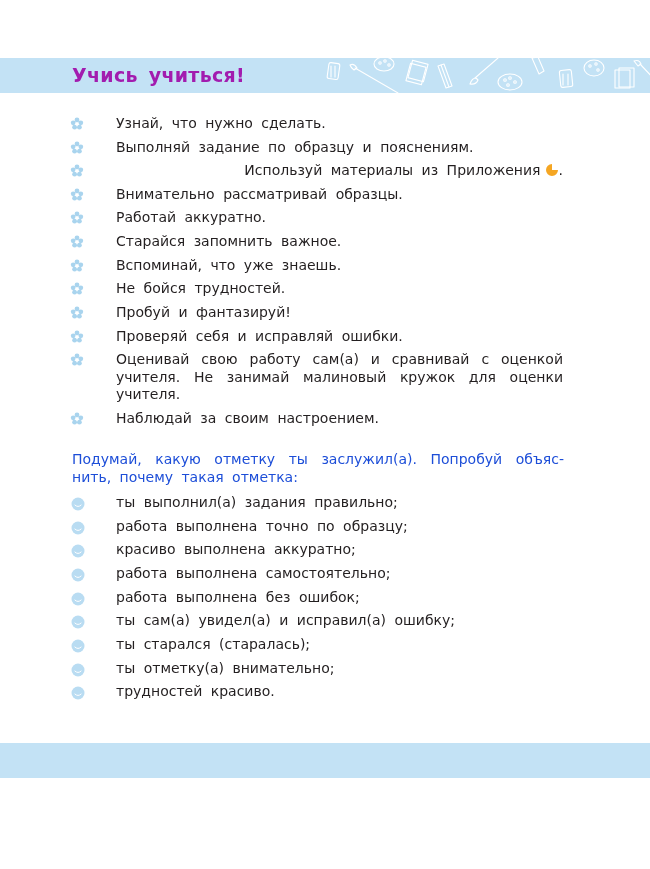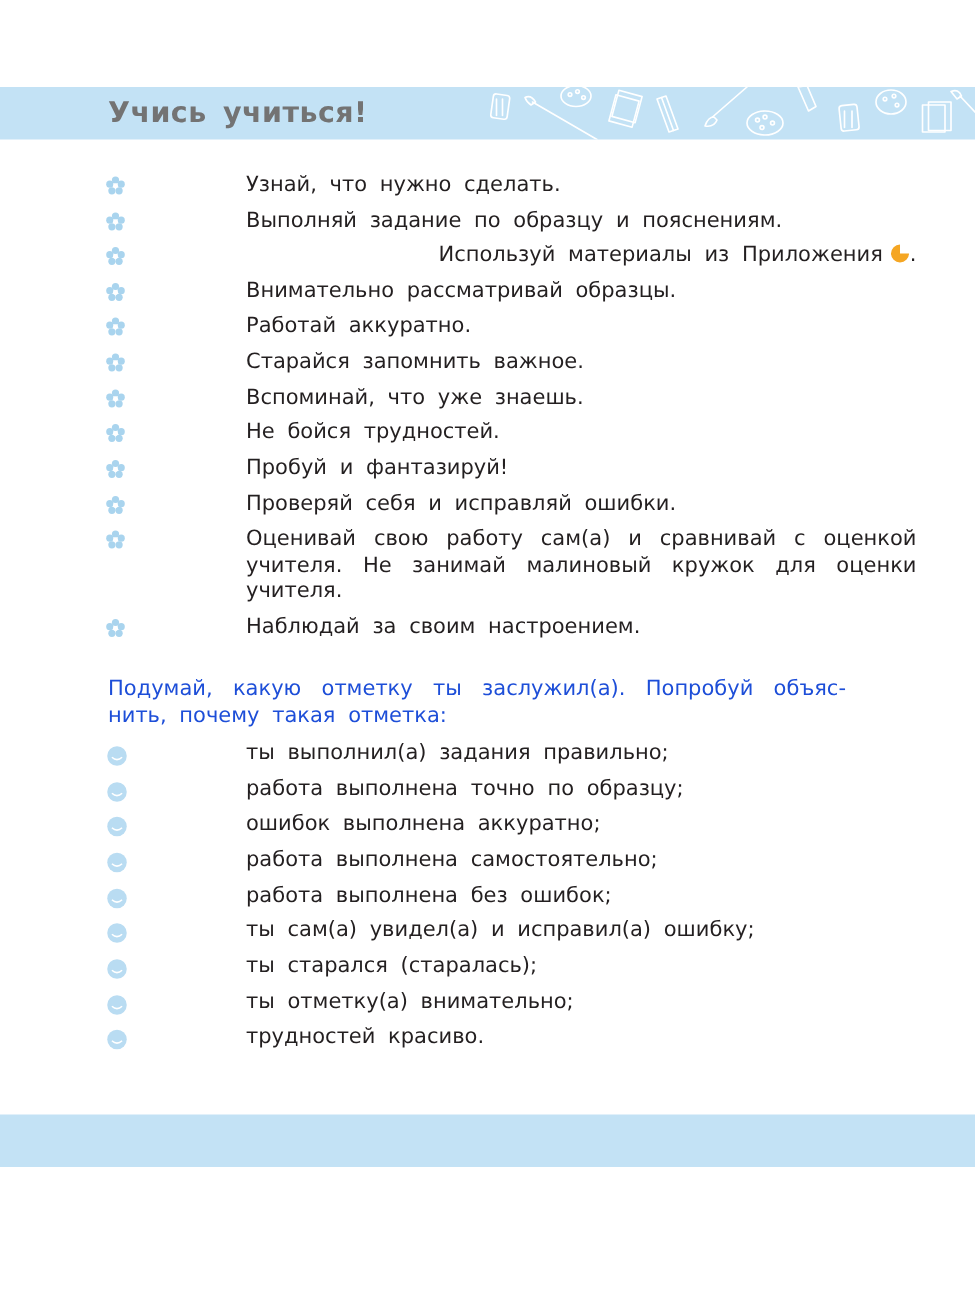--- a/index.html
+++ b/index.html
@@ -2,27 +2,27 @@
 <html><head>
 <meta charset="utf-8">
 <style>
   html, body { margin:0; padding:0; background:#ffffff; }
   body { width:650px; height:869px; position:relative; overflow:hidden;
          font-family:"DejaVu Sans", "Liberation Sans", sans-serif; color:#231f20; }
   .band { position:absolute; left:0; width:650px; background:#c3e2f5; }
   .header-band { top:58px; height:35px; }
   .footer-band { top:743px; height:35px; }
   .title { position:absolute; left:72px; top:64px; font-family:"DejaVu Sans", sans-serif;
-           font-weight:bold; font-size:19px; letter-spacing:0.3px; color:#737373; word-spacing:4px; }
+           font-weight:bold; font-size:19px; letter-spacing:0.3px; color:#a21caf; word-spacing:4px; }
   .deco { position:absolute; left:310px; top:58px; width:340px; height:35px; overflow:hidden; }
   .list { position:absolute; left:0; width:650px; }
   .item { position:absolute; left:0; width:650px; }
   .bullet { position:absolute; left:70px; width:14px; height:14px; }
   .itext { position:absolute; left:116px; width:447px; font-size:14px; line-height:17.5px;
-           word-spacing:4px; text-align:justify; color:#231f20;margin-left:48px; }
+           word-spacing:4px; text-align:justify; color:#231f20; }
   .para { position:absolute; left:72px; top:451px; width:492px; font-size:14px; line-height:17.5px;
           word-spacing:4px; text-align:justify; text-align-last:left; color:#1d4ed8; }
   .orange-icon { display:inline-block; width:14px; height:14px; vertical-align:-2px; margin-left:4px; }
 </style>
 </head>
 <body>
 
 <div class="band header-band"></div>
 <div class="title">Учись  учиться!</div>
 <svg class="deco" viewBox="0 0 340 35" fill="none" stroke="#ffffff" stroke-width="1.1" stroke-linecap="round" stroke-linejoin="round">
@@ -260,21 +260,21 @@
         <circle cx="7" cy="7" r="6.5" fill="#b9dcf2"></circle>
         <path d="M3.6 7.8 Q7 11 10.4 7.8" stroke="#ffffff" stroke-width="1" fill="none"></path>
       </svg>
     <div class="itext">работа  выполнена  точно  по  образцу;</div>
   </div>
   <div class="item" style="top:541px">
     <svg class="bullet" style="top:3px;left:71px" viewBox="0 0 14 14">
         <circle cx="7" cy="7" r="6.5" fill="#b9dcf2"></circle>
         <path d="M3.6 7.8 Q7 11 10.4 7.8" stroke="#ffffff" stroke-width="1" fill="none"></path>
       </svg>
-    <div class="itext">ошибок  выполнена  аккуратно;</div>
+    <div class="itext">красиво  выполнена  аккуратно;</div>
   </div>
   <div class="item" style="top:565px">
     <svg class="bullet" style="top:3px;left:71px" viewBox="0 0 14 14">
         <circle cx="7" cy="7" r="6.5" fill="#b9dcf2"></circle>
         <path d="M3.6 7.8 Q7 11 10.4 7.8" stroke="#ffffff" stroke-width="1" fill="none"></path>
       </svg>
     <div class="itext">работа  выполнена  самостоятельно;</div>
   </div>
   <div class="item" style="top:589px">
     <svg class="bullet" style="top:3px;left:71px" viewBox="0 0 14 14">

